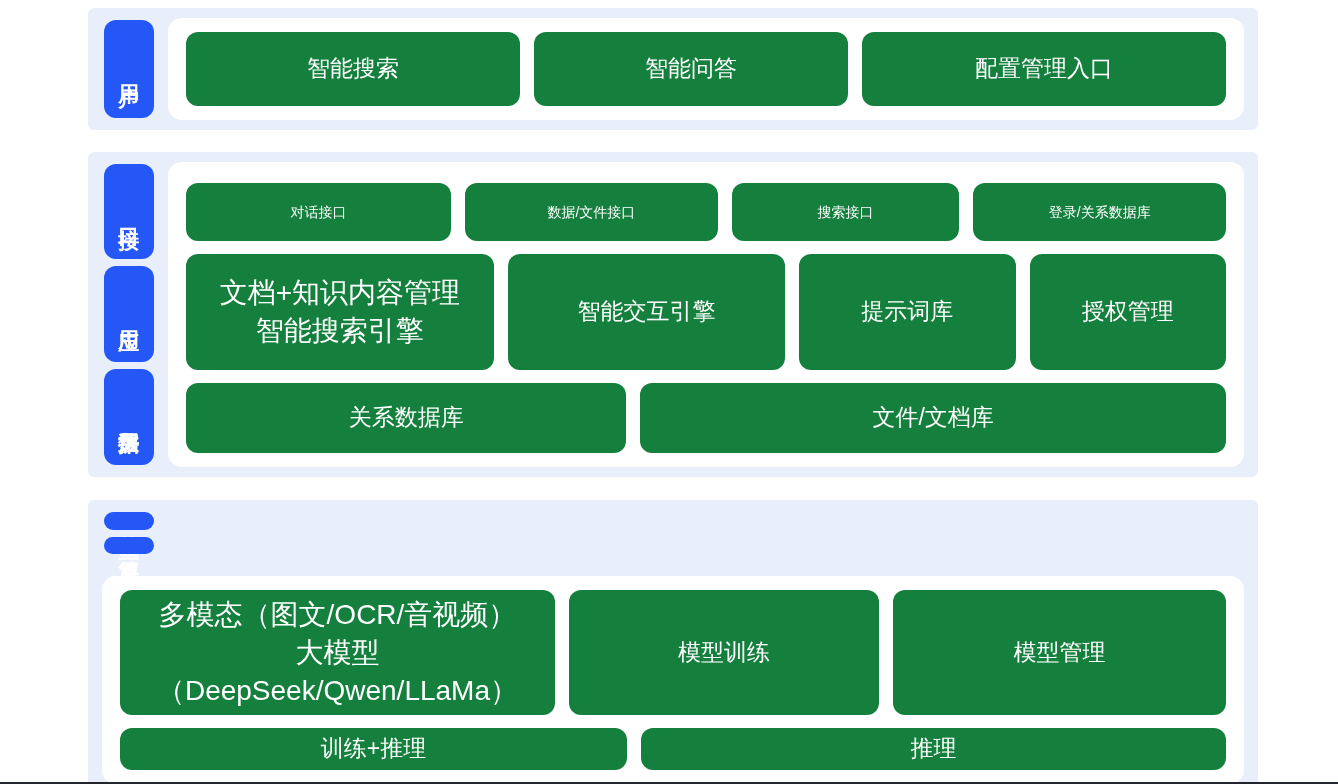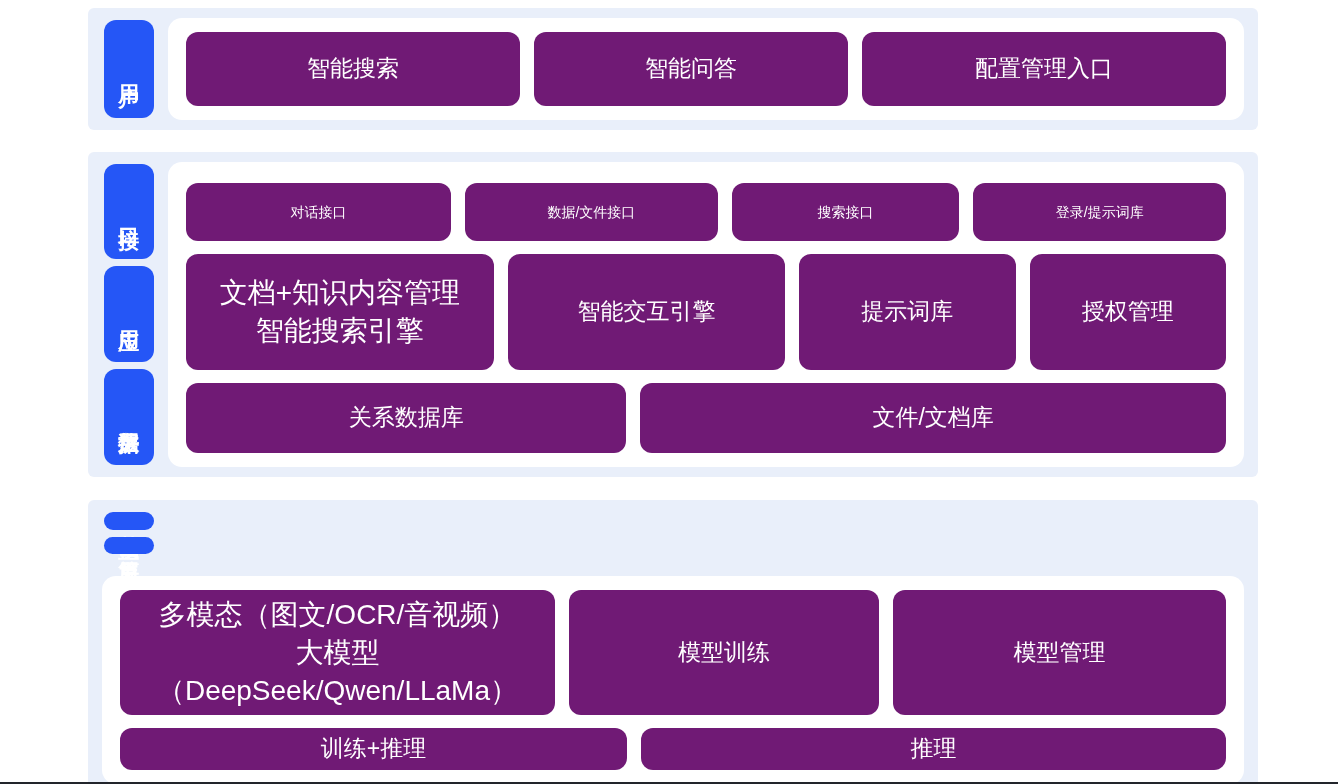--- a/index.html
+++ b/index.html
@@ -87,21 +87,21 @@
 
   .row {
     display: flex;
     flex-direction: row;
     gap: 14px;
     flex: 1 1 auto;
     min-height: 0;
   }
 
   .box {
-    background: #701a75;
+    background: #15803d;
     border-radius: 12px;
     display: flex;
     align-items: center;
     justify-content: center;
     text-align: center;
     color: #ffffff;
     font-size: 23px;
     line-height: 1.3;
     padding: 4px 2px;
     box-sizing: border-box;
@@ -143,21 +143,21 @@
       <div class="vtab">接口</div>
       <div class="vtab">应用</div>
       <div class="vtab">数据层</div>
     </div>
     <div class="card">
 
       <div class="row">
         <div class="box small" style="flex:21">对话接口</div>
         <div class="box small" style="flex:20">数据/文件接口</div>
         <div class="box small" style="flex:18">搜索接口</div>
-        <div class="box small" style="flex:20">登录/提示词库</div>
+        <div class="box small" style="flex:20">登录/关系数据库</div>
       </div>
 
       <div class="row">
         <div class="box two-line" style="flex:30">文档+知识内容管理
 智能搜索引擎</div>
         <div class="box" style="flex:27">智能交互引擎</div>
         <div class="box" style="flex:21">提示词库</div>
         <div class="box" style="flex:19">授权管理</div>
       </div>
 

